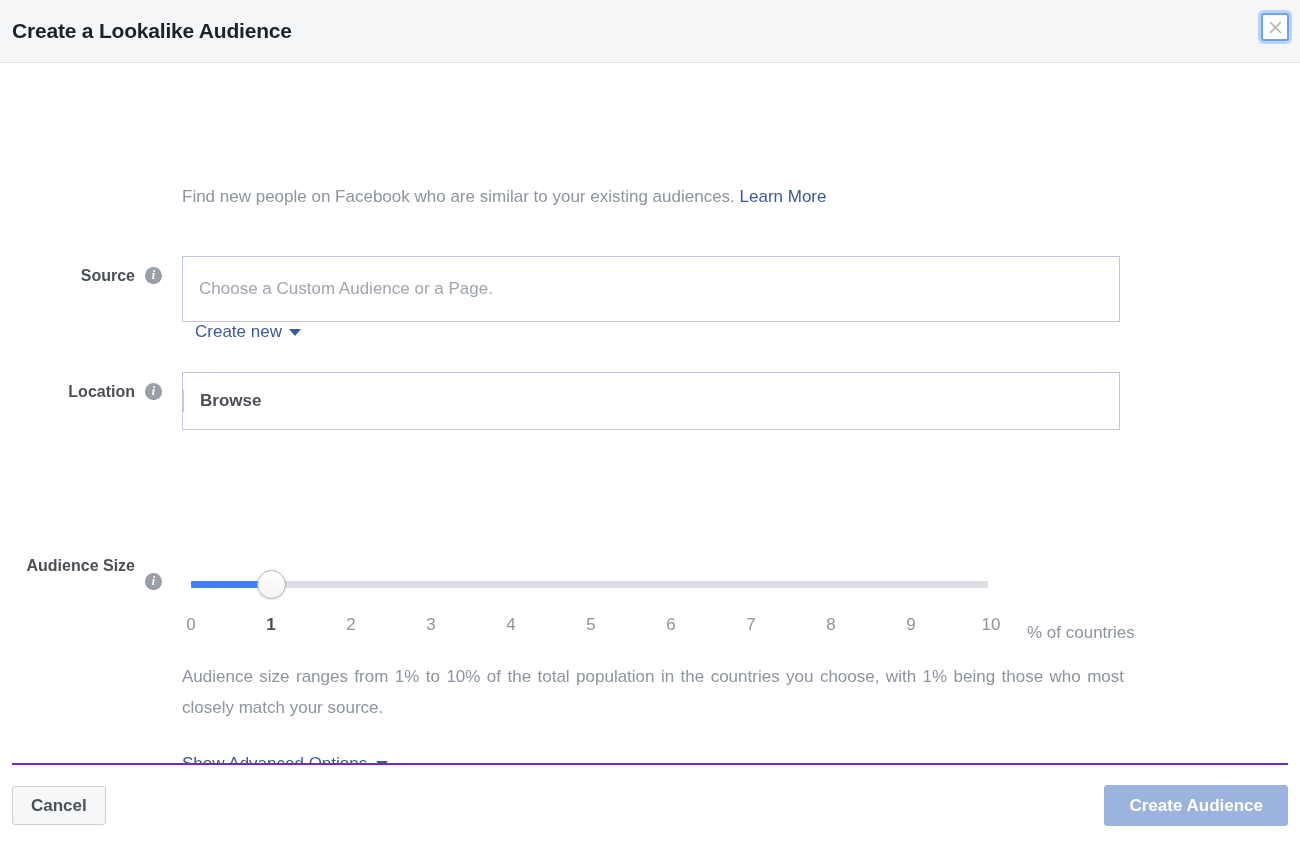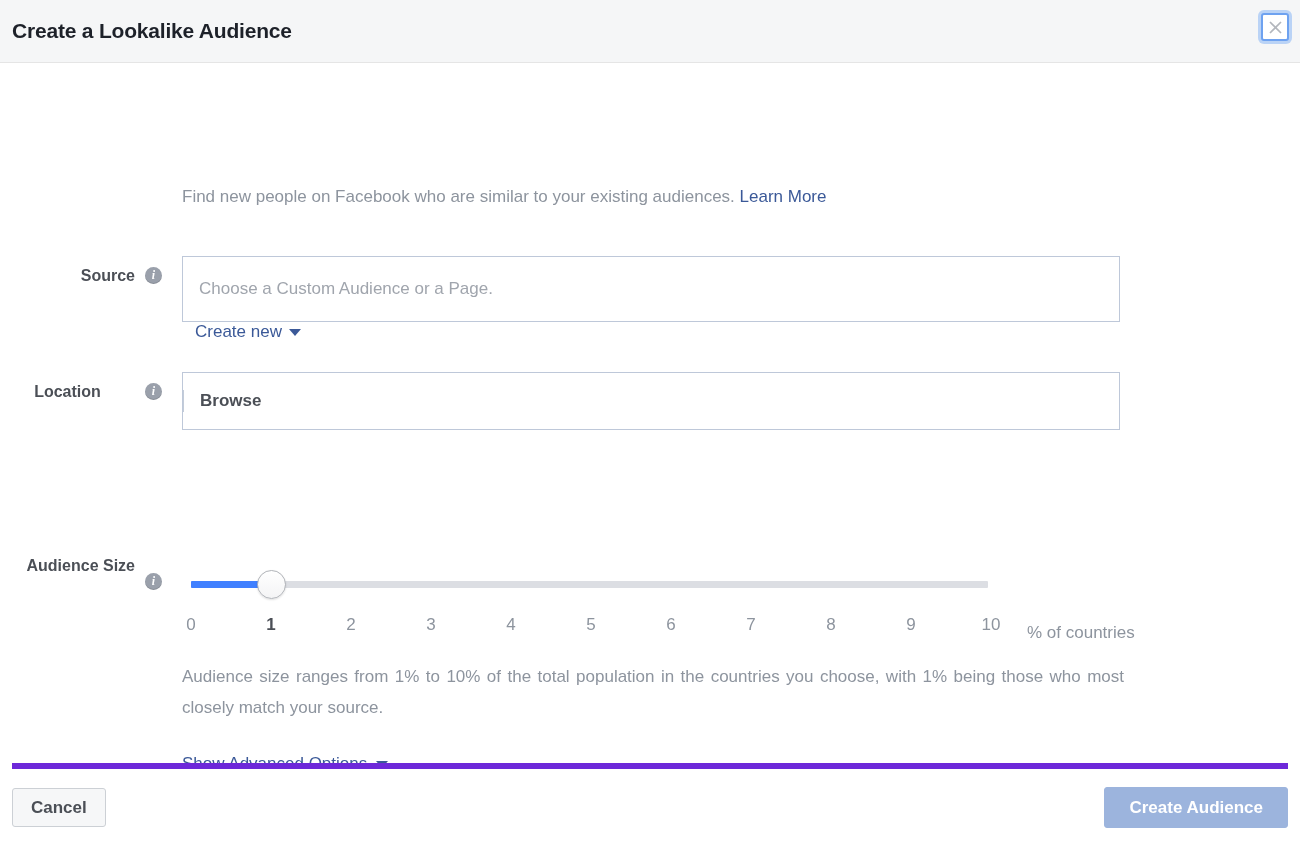--- a/index.html
+++ b/index.html
@@ -80,21 +80,21 @@
   
   .field-label {
     position: absolute;
     text-align: right;
     font-size: 16px;
     font-weight: bold;
     color: #4b4f56;
     line-height: 22px;
   }
   .label-source { left: 0; top: 202px; width: 135px; }
-  .label-location { left: 0; top: 318px; width: 135px; text-align: center; }
+  .label-location { left: 0; top: 318px; width: 135px; }
   .label-audience { left: 0; top: 492px; width: 135px; padding-left: 12px; }
 
   .info-icon {
     position: absolute;
     width: 17px;
     height: 17px;
     border-radius: 50%;
     background: #9aa0ab;
     color: #ffffff;
     font-family: "Liberation Serif", serif;
@@ -273,21 +273,21 @@
     align-items: center;
     gap: 9px;
   }
 
   
   .dialog-footer {
     position: relative;
     height: 83px;
     min-height: 83px;
     background: #ffffff;
-    border-top: 6px solid #6d28d9;
+    border-top: 2px solid #6d28d9;
     margin: 0 12px;
     display: flex;
     align-items: center;
     justify-content: space-between;
   }
   .btn {
     font-family: "Liberation Sans", sans-serif;
     font-size: 17px;
     font-weight: bold;
     border-radius: 3px;

